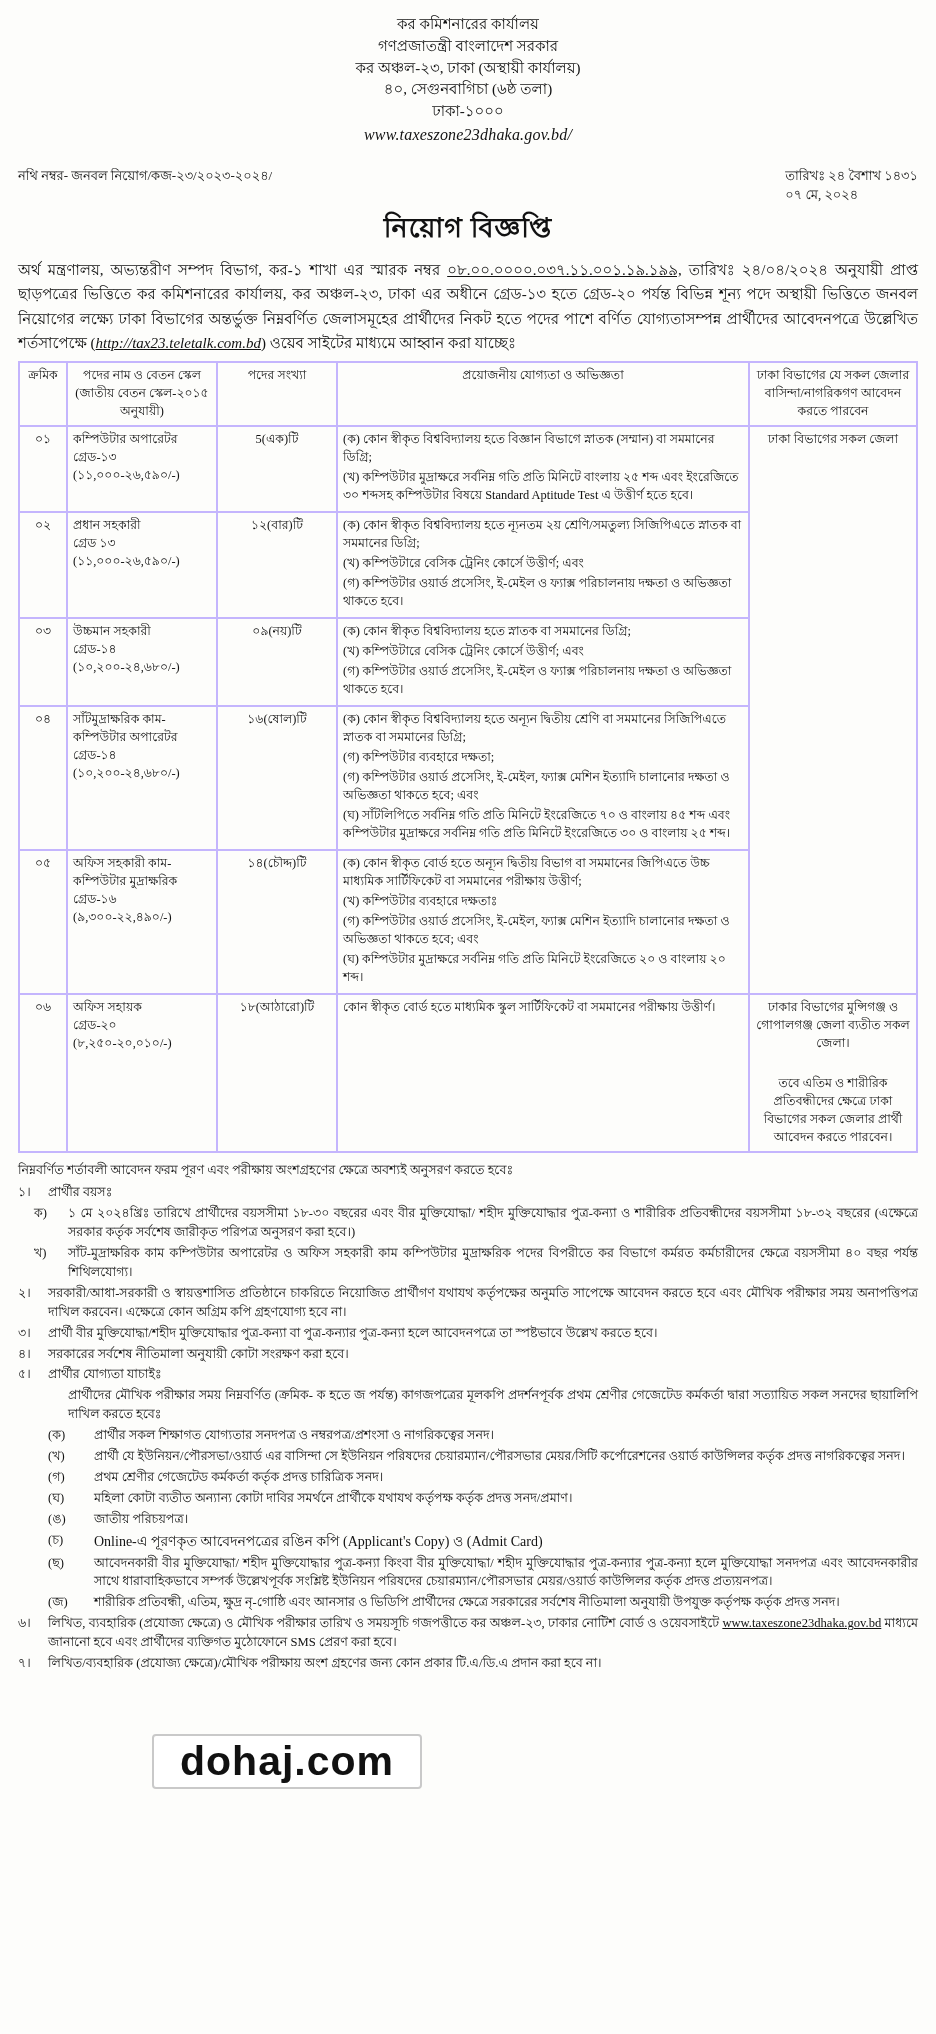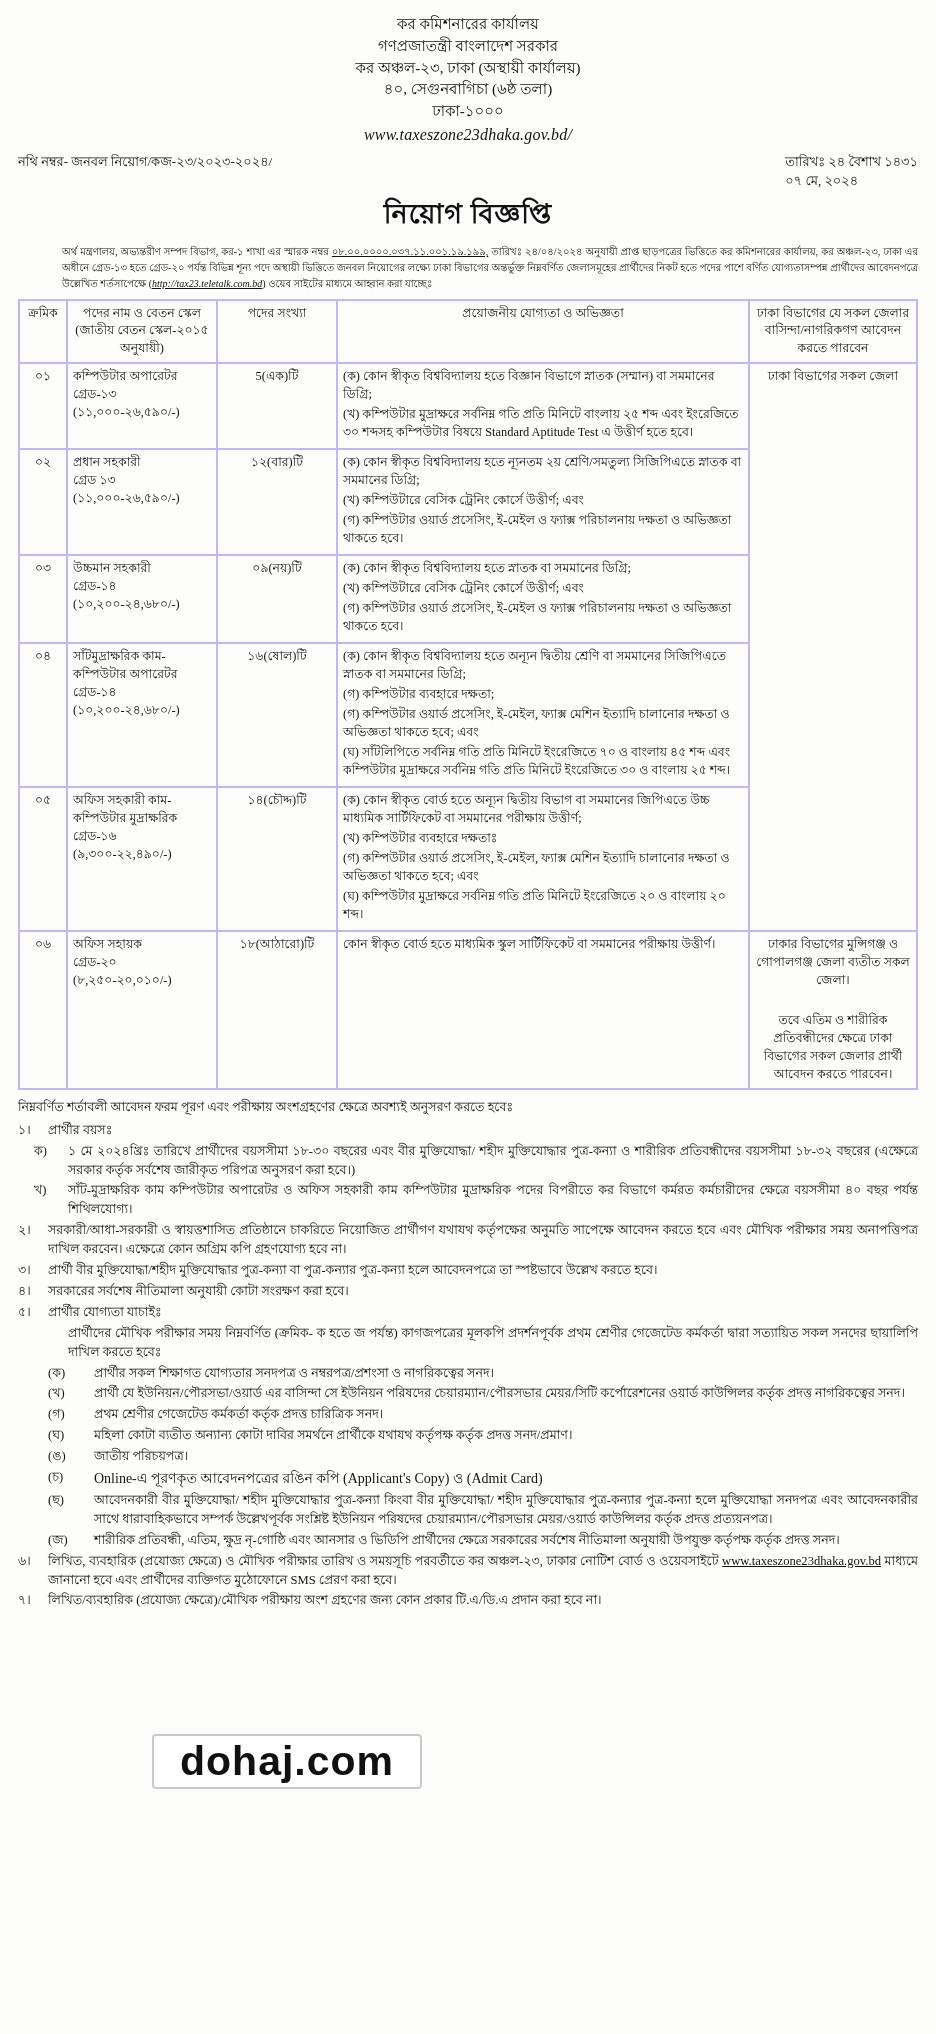--- a/index.html
+++ b/index.html
@@ -16,29 +16,29 @@
     box-sizing:border-box;
     padding:14px 18px 8px 18px;
     overflow:hidden;
   }
   
   .hdr{text-align:center;line-height:1.45;font-size:15px;}
   .hdr div{white-space:nowrap;}
   .hdr .site{font-style:italic;font-size:16px;letter-spacing:.2px;}
   .memo-row{
     display:flex;justify-content:space-between;align-items:flex-start;
-    font-size:13px;margin-top:6px;
+    font-size:13px;margin-top:20px;
   }
   .memo-right{text-align:left;line-height:1.5;}
   .title{
     text-align:center;font-size:27px;font-weight:bold;letter-spacing:1px;
     margin:2px 0 6px 0;
   }
   .intro{
-    font-size:10px;line-height:1.62;text-align:justify;margin-bottom:6px;margin-left:44px;
+    font-size:15px;line-height:1.62;text-align:justify;margin-bottom:6px;
   }
   .intro .u{text-decoration:underline;}
   .intro .link{font-style:italic;text-decoration:underline;}
   
   table.main{
     width:100%;border-collapse:collapse;table-layout:fixed;
     font-size:12.4px;line-height:1.45;
   }
   table.main th,table.main td{
     border:2px solid #c4b5fd;vertical-align:top;padding:4px 5px;
@@ -279,21 +279,21 @@
       <div class="n">(ছ)</div>
       <div class="b">আবেদনকারী বীর মুক্তিযোদ্ধা/ শহীদ মুক্তিযোদ্ধার পুত্র-কন্যা কিংবা বীর মুক্তিযোদ্ধা/ শহীদ মুক্তিযোদ্ধার পুত্র-কন্যার পুত্র-কন্যা হলে মুক্তিযোদ্ধা সনদপত্র এবং আবেদনকারীর সাথে ধারাবাহিকভাবে সম্পর্ক উল্লেখপূর্বক সংশ্লিষ্ট ইউনিয়ন পরিষদের চেয়ারম্যান/পৌরসভার মেয়র/ওয়ার্ড কাউন্সিলর কর্তৃক প্রদত্ত প্রত্যয়নপত্র।</div>
     </div>
     <div class="sub2">
       <div class="n">(জ)</div>
       <div class="b">শারীরিক প্রতিবন্ধী, এতিম, ক্ষুদ্র নৃ-গোষ্ঠি এবং আনসার ও ভিডিপি প্রার্থীদের ক্ষেত্রে সরকারের সর্বশেষ নীতিমালা অনুযায়ী উপযুক্ত কর্তৃপক্ষ কর্তৃক প্রদত্ত সনদ।</div>
     </div>
 
     <div class="row">
       <div class="n">৬।</div>
-      <div class="b"><span>লিখিত, ব্যবহারিক (প্রযোজ্য ক্ষেত্রে) ও মৌখিক পরীক্ষার তারিখ ও সময়সূচি পরবর্তীতে কর অঞ্চল-২৩, ঢাকার নোটিশ বোর্ড ও ওয়েবসাইটে </span><span class="u">www.taxeszone23dhaka.gov.bd</span><span> মাধ্যমে জানানো হবে এবং প্রার্থীদের ব্যক্তিগত মুঠোফোনে SMS প্রেরণ করা হবে।</span></div>
+      <div class="b"><span>লিখিত, ব্যবহারিক (প্রযোজ্য ক্ষেত্রে) ও মৌখিক পরীক্ষার তারিখ ও সময়সূচি গজপত্তীতে কর অঞ্চল-২৩, ঢাকার নোটিশ বোর্ড ও ওয়েবসাইটে </span><span class="u">www.taxeszone23dhaka.gov.bd</span><span> মাধ্যমে জানানো হবে এবং প্রার্থীদের ব্যক্তিগত মুঠোফোনে SMS প্রেরণ করা হবে।</span></div>
     </div>
     <div class="row">
       <div class="n">৭।</div>
       <div class="b">লিখিত/ব্যবহারিক (প্রযোজ্য ক্ষেত্রে)/মৌখিক পরীক্ষায় অংশ গ্রহণের জন্য কোন প্রকার টি.এ/ডি.এ প্রদান করা হবে না।</div>
     </div>
   </div>
 
   <div class="wm">dohaj.com</div>
 
 </div>

